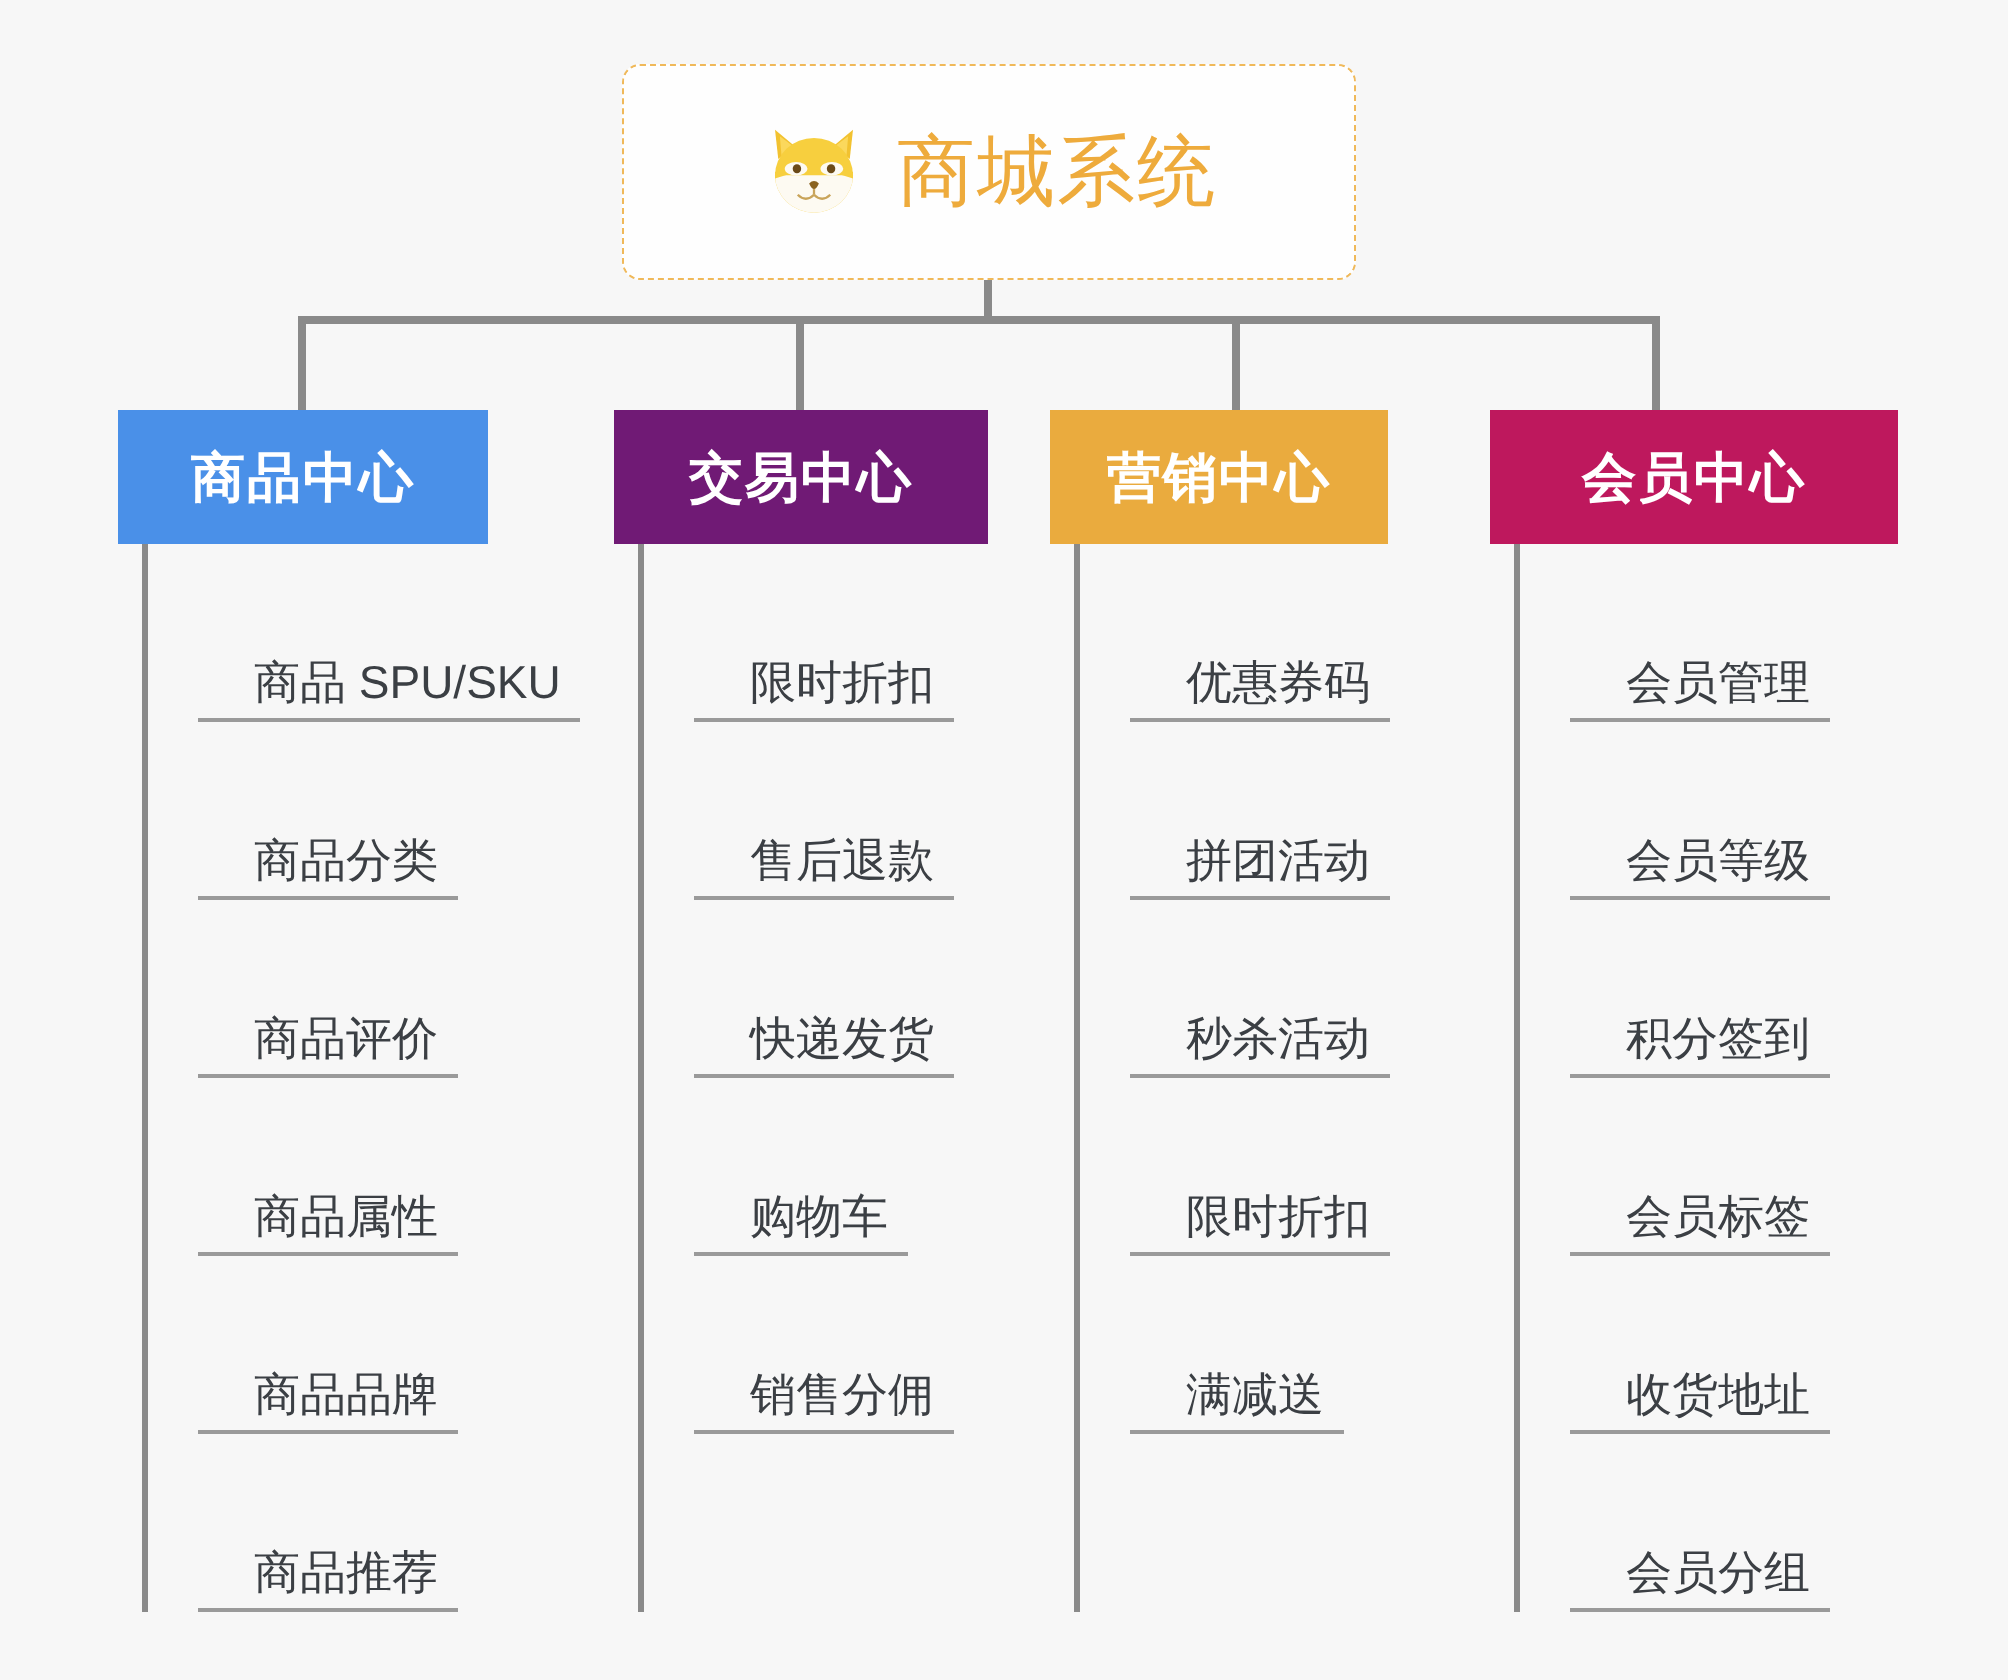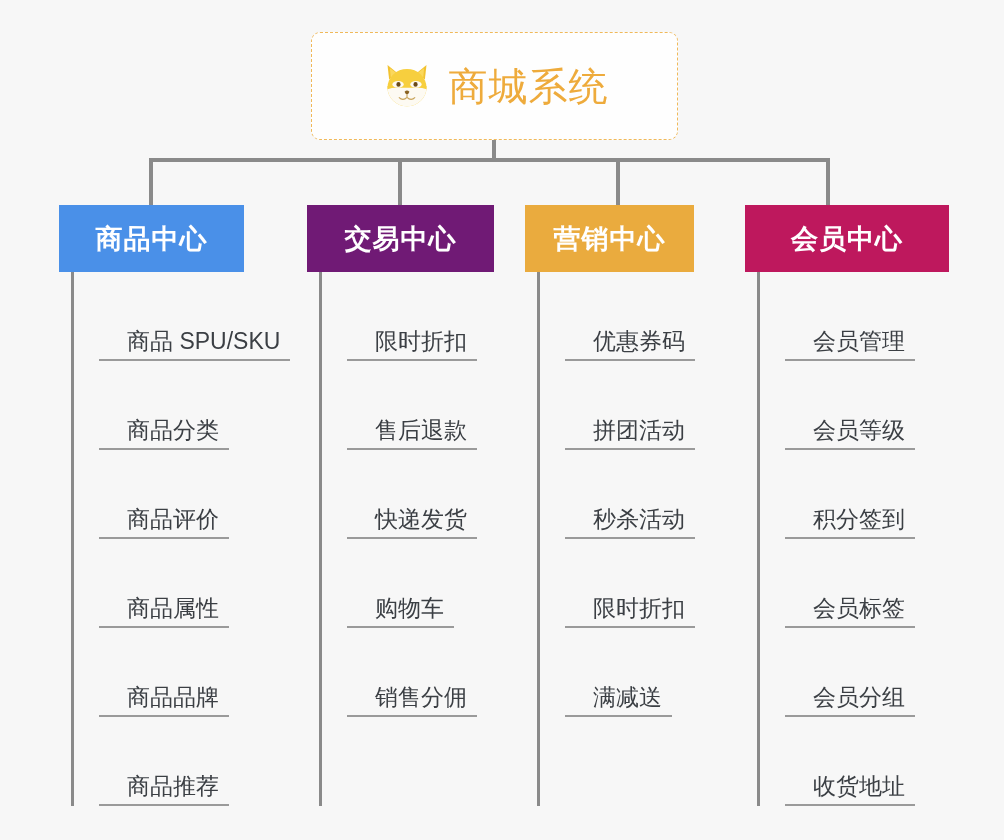--- a/index.html
+++ b/index.html
@@ -227,21 +227,21 @@
       <div class="leaf">
           <span class="leaf-label">会员等级</span>
         </div>
       <div class="leaf">
           <span class="leaf-label">积分签到</span>
         </div>
       <div class="leaf">
           <span class="leaf-label">会员标签</span>
         </div>
       <div class="leaf">
+          <span class="leaf-label">收货地址</span>
+        </div>
+      <div class="leaf">
           <span class="leaf-label">会员分组</span>
         </div>
-      <div class="leaf">
-          <span class="leaf-label">收货地址</span>
-        </div>
     </div>
   </div>
 
 </div>
 
 </body></html>

